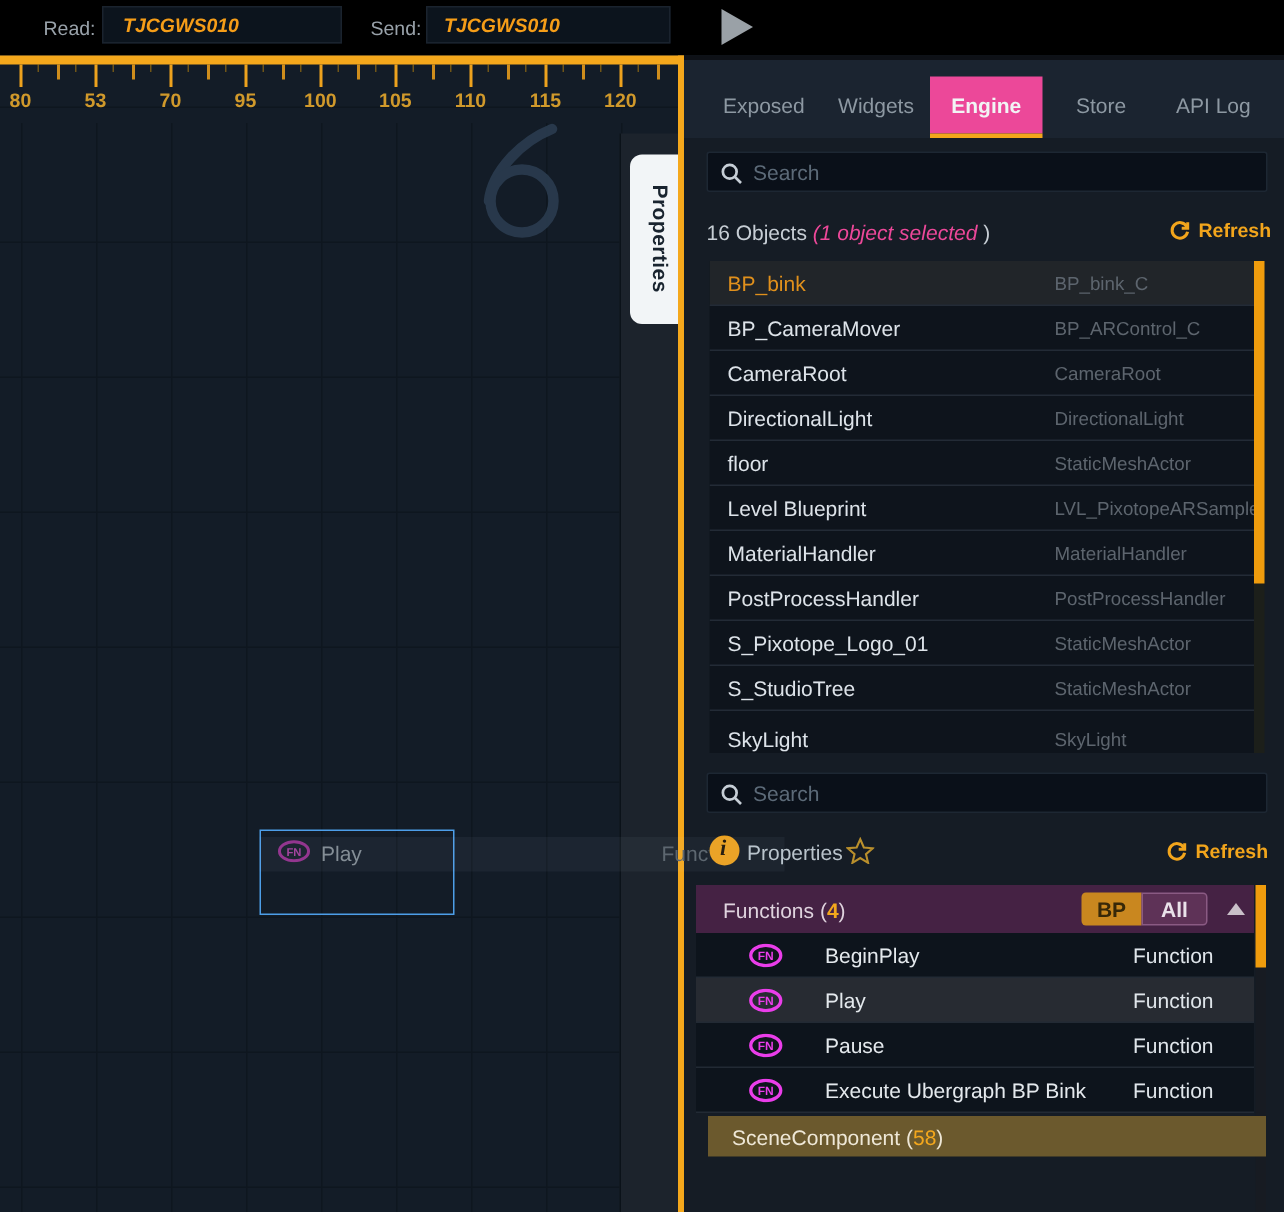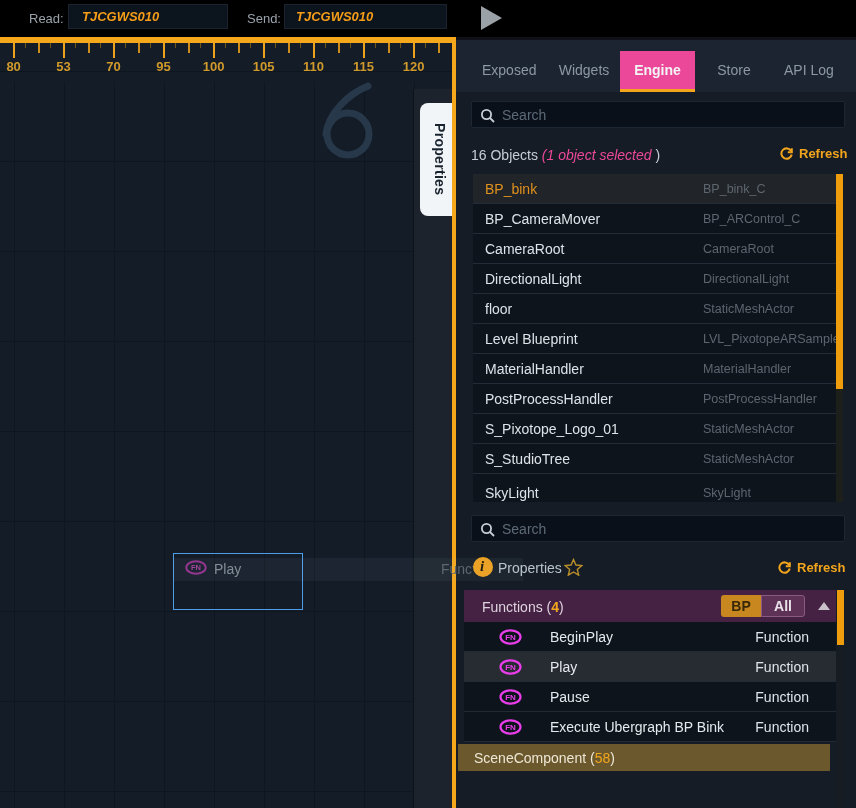--- a/index.html
+++ b/index.html
@@ -73,21 +73,21 @@
   #collapse { position:absolute; left:354px; top:12px; width:0; height:0; border-left:6.5px solid transparent; border-right:6.5px solid transparent; border-bottom:8.5px solid #c9c0c9; }
 
   #funclist { left:8px; top:585px; width:372px; height:120px; background:#0d141c; }
   .frow { position:absolute; left:0; width:372px; height:30px; border-bottom:1px solid #222a34; }
   .frow .lbl { position:absolute; left:66px; top:7px; font-size:14px; color:#e4e9ed;margin-left:20px; }
   .frow .fn { position:absolute; right:27px; top:7px; font-size:14px; color:#dfe5ea; }
   .fsel { background:#272b32; }
   #propscroll { left:381px; top:553px; width:7px; height:250px; background:#171b22; }
   #propthumb { left:0; top:0; width:7px; height:55px; background:#ef9c0d; }
 
-  .chead { left:2px; width:372px; height:27px; }
+  .chead { left:16px; width:372px; height:27px; }
   .chead .t { position:absolute; left:16px; top:6px; font-size:14px; color:#eee7d6; }
   .cnt { color:#f3a71d; }
 </style>
 </head>
 <body>
 <div id="page">
 
   <div id="topbar" class="abs">
     <span class="tblabel abs" style="left:29px;">Read:</span>
     <span class="tbinput abs" style="left:68px; width:160px;">

